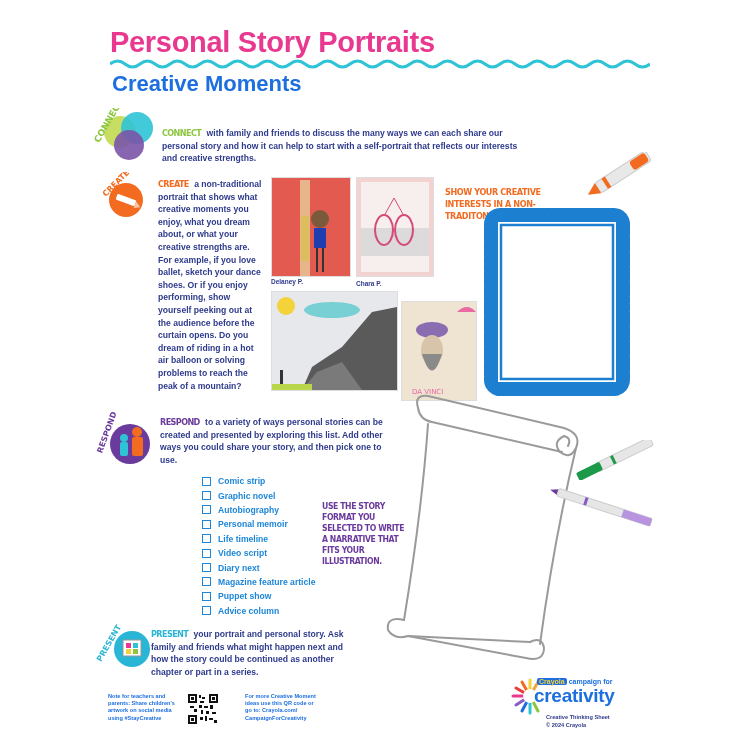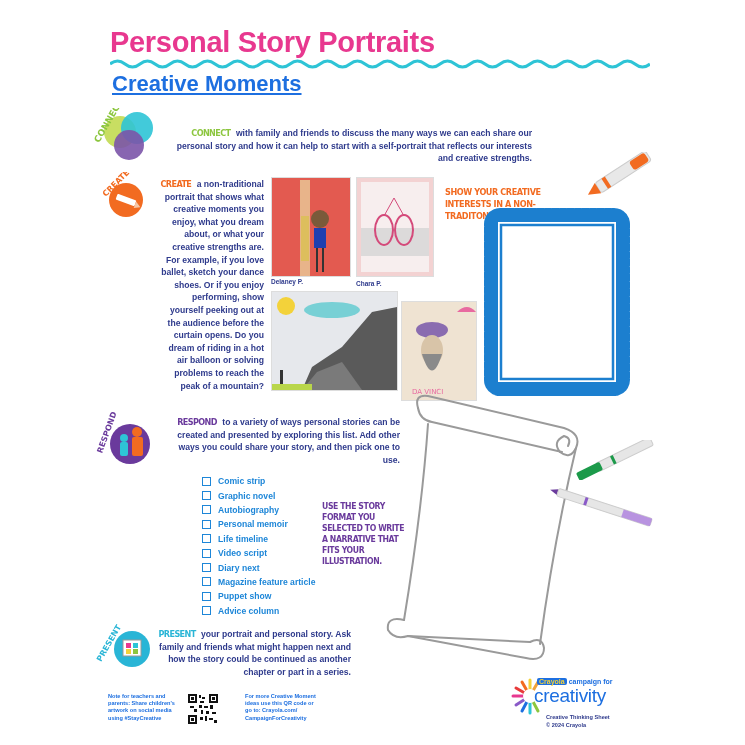--- a/index.html
+++ b/index.html
@@ -1,21 +1,21 @@
 <!DOCTYPE html>
 <html><head>
 <meta charset="utf-8">
 <style>
   html, body { margin:0; padding:0; background:#ffffff; }
   body { width:745px; height:745px; position:relative; overflow:hidden; font-family:"Liberation Sans", sans-serif; color:#2e3a8c; }
   .abs { position:absolute; }
   .title { left:110px; top:26px; font-size:29px; font-weight:bold; color:#e8388f; letter-spacing:-0.3px; white-space:nowrap; }
   .wave { left:110px; top:58px; width:540px; height:12px; }
-  .subtitle { left:112px; top:71px; font-size:22px; font-weight:bold; color:#1d6fe0; white-space:nowrap;text-decoration:underline; }
-  .body-text { font-size:8.6px; line-height:12.6px; color:#2e3a8c; font-weight:bold;text-align:right; }
+  .subtitle { left:112px; top:71px; font-size:22px; font-weight:bold; color:#1d6fe0; white-space:nowrap; }
+  .body-text { font-size:8.6px; line-height:12.6px; color:#2e3a8c; font-weight:bold; }
   .hand { font-family:"DejaVu Sans", sans-serif; font-weight:bold; font-stretch:condensed; text-transform:uppercase; letter-spacing:-0.4px; }
   .lead { font-size:9px; margin-right:3px; font-family:"DejaVu Sans", sans-serif; letter-spacing:-0.6px; }
   .caption { font-size:6.5px; color:#2e3a8c; font-weight:bold; }
   .photo { border:1px solid #ddd; overflow:hidden; }
   .check-list { list-style:none; margin:16px; padding:0; }
   .check-item { display:flex; align-items:center; height:14.4px; font-size:8.6px; color:#1d86d8; font-weight:bold; }
   .check-box { width:7px; height:7px; border:1px solid #1d86d8; margin-right:7px; flex:none; }
   .footer-note { font-size:5.6px; line-height:7.2px; color:#1d6fe0; font-weight:bold; }
 </style>
 </head>
@@ -274,16 +274,16 @@
       <line x1="20" y1="20" x2="12" y2="35" stroke="#1d6fe0"></line>
       <line x1="20" y1="20" x2="20" y2="37" stroke="#2ec4d6"></line>
       <line x1="20" y1="20" x2="28" y2="35" stroke="#8cc63f"></line>
     </g>
     <circle cx="20" cy="20" r="7" fill="#fff"></circle>
   </svg>
   <div class="abs" style="left:27px;top:2px;font-size:7px;font-weight:bold;color:#1d6fe0;white-space:nowrap;">
     <span style="background:#1d6fe0;color:#f3d23a;padding:0 2px;border-radius:2px;">Crayola</span>
     <span>campaign for</span>
   </div>
-  <div class="abs" style="left:24px;top:9px;font-size:19px;font-weight:normal;color:#1d6fe0;letter-spacing:-0.3px;">creativity</div>
+  <div class="abs" style="left:24px;top:9px;font-size:19px;font-weight:bold;color:#1d6fe0;letter-spacing:-0.3px;">creativity</div>
 </div>
 <div class="abs footer-note" style="left:546px;top:714px;color:#2e3a8c;">Creative Thinking Sheet</div>
 <div class="abs footer-note" style="left:546px;top:722px;color:#2e3a8c;">© 2024 Crayola</div>
 
 </body></html>

